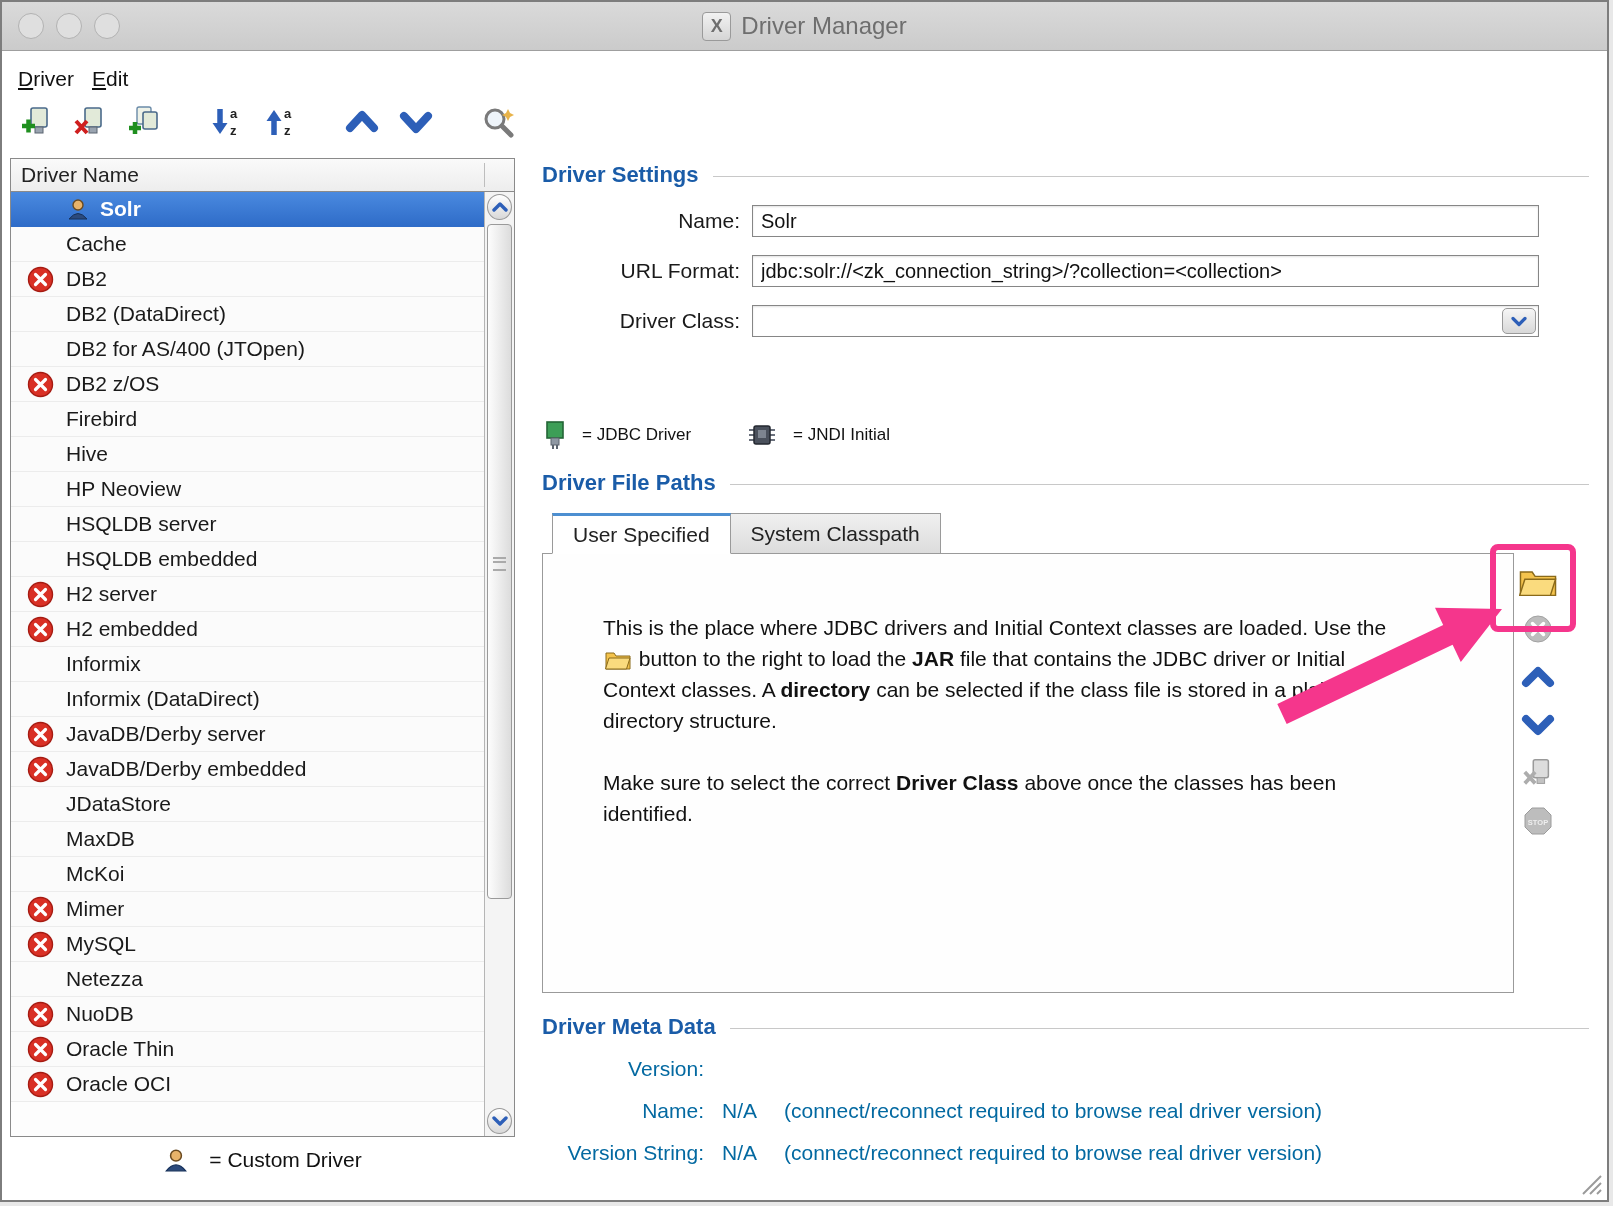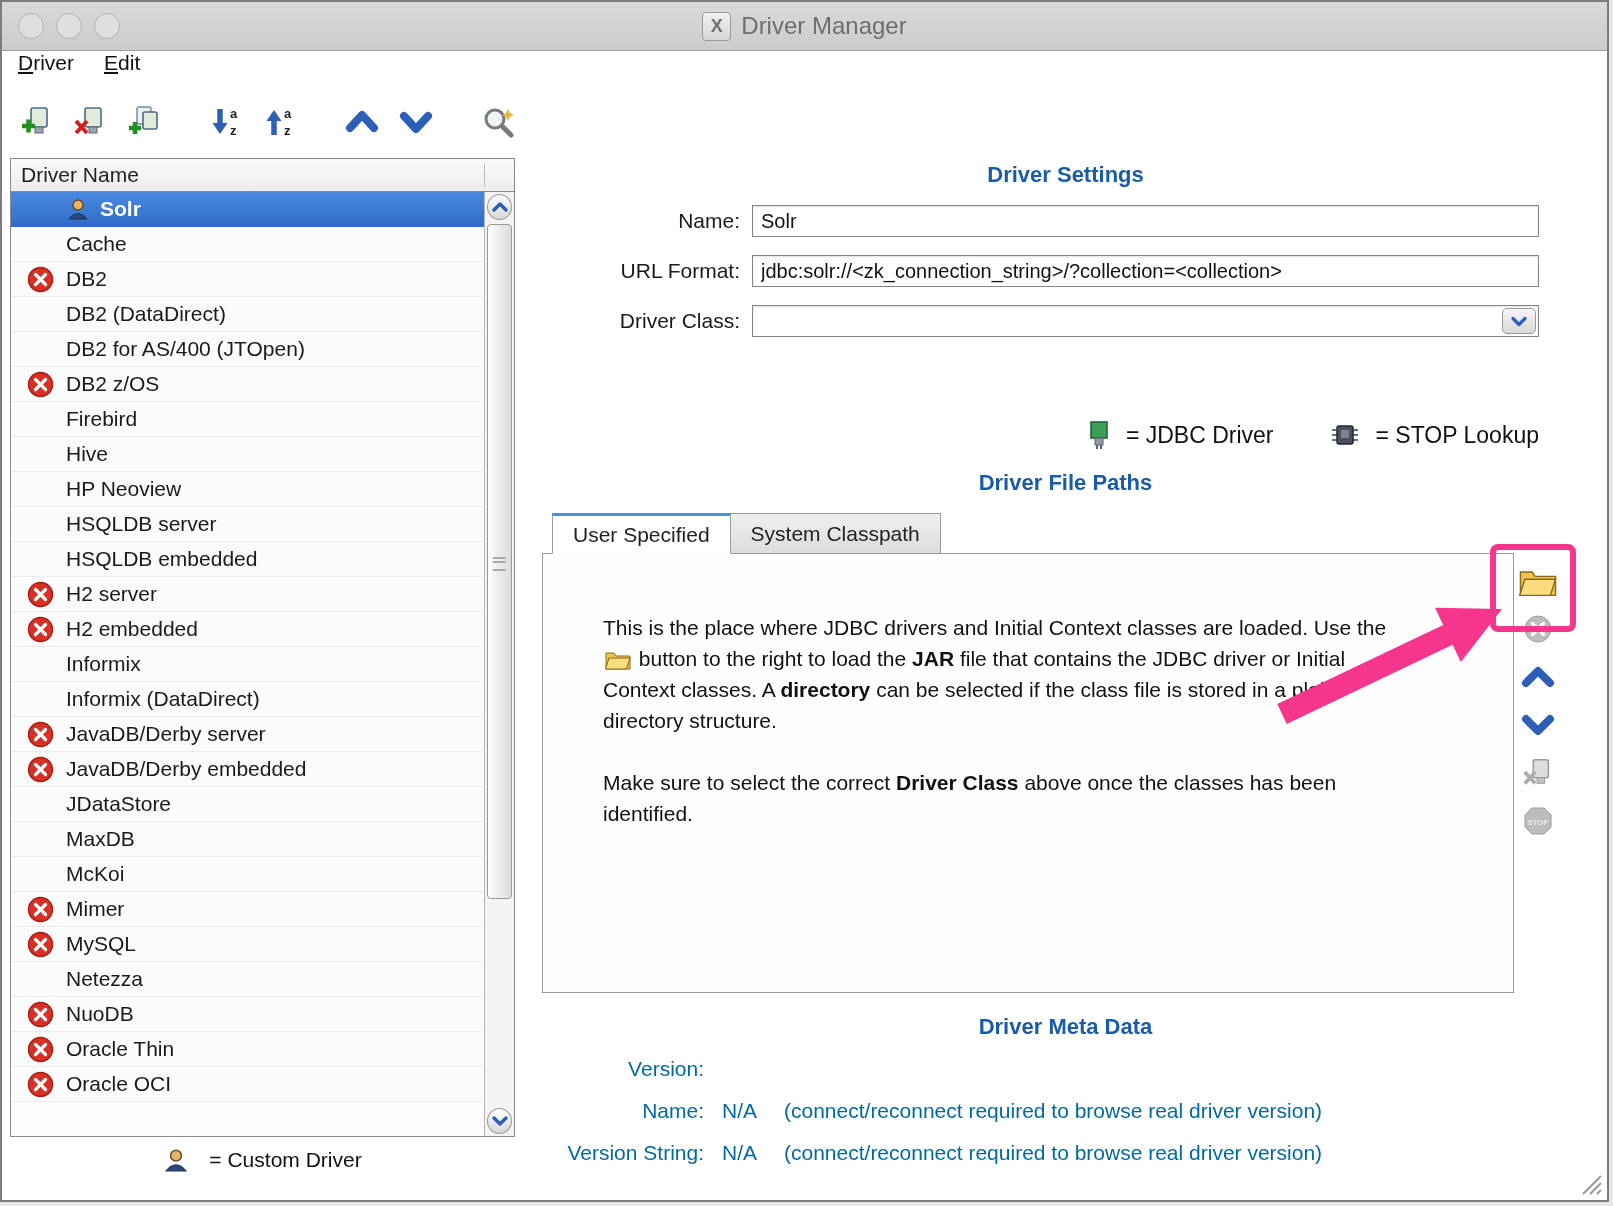--- a/index.html
+++ b/index.html
@@ -13,21 +13,21 @@
     background:#dfdfdf;border:1px solid #b2b2b2;box-sizing:border-box;}
   .t1{left:16px}.t2{left:54px}.t3{left:92px}
   .title-group{position:absolute;left:0;right:0;top:0;height:48px;display:flex;
     align-items:center;justify-content:center;gap:10px;}
   .app-icon{width:27px;height:27px;border:1px solid #9a9a9a;border-radius:4px;
     background:linear-gradient(#f2f2f2,#d5d5d5);color:#6f6f6f;font-weight:bold;
     font-size:18px;display:flex;align-items:center;justify-content:center;}
   .title-text{font-size:24px;color:#6e6e6e;}
   
   .menubar{position:absolute;left:0;top:49px;right:0;height:40px;background:#fff;
-    display:flex;align-items:flex-start;gap:30px;padding-left:16px;}
+    display:flex;align-items:flex-end;gap:18px;padding-left:16px;}
   .menu-item{font-size:21px;color:#111;cursor:default;}
   .menu-item u{text-decoration:underline;}
   
   .toolbar{position:absolute;left:0;top:89px;right:0;height:62px;background:#fff;
     display:flex;align-items:center;gap:14px;padding-left:14px;}
   .tb-btn{width:40px;height:40px;display:flex;align-items:center;justify-content:center;}
   .tb-gap{width:14px;}
   
   .list-panel{position:absolute;left:8px;top:156px;width:505px;height:979px;
     border:1px solid #8a8a8a;background:#fdfdfd;box-sizing:border-box;}
@@ -50,36 +50,36 @@
   .sb-up{top:2px}.sb-down{bottom:2px}
   .sb-thumb{position:absolute;left:2px;top:32px;width:25px;height:675px;border-radius:4px;
     background:linear-gradient(90deg,#fdfdfd,#dcdcdc);border:1px solid #9a9a9a;box-sizing:border-box;}
   .sb-grip{position:absolute;left:5px;top:50%;width:13px;height:10px;margin-top:-5px;
     border-top:2px solid #aaa;border-bottom:2px solid #aaa;}
   .sb-grip::after{content:"";display:block;margin-top:2px;border-top:2px solid #aaa;}
   
   .custom-legend{position:absolute;left:8px;top:1137px;width:505px;height:42px;
     display:flex;align-items:center;justify-content:center;gap:20px;font-size:21px;color:#111;}
   
-  .section-header{position:absolute;left:540px;right:18px;display:flex;align-items:center;gap:14px;flex-direction:column;}
+  .section-header{position:absolute;left:540px;right:18px;display:flex;align-items:center;gap:14px;}
   .section-title{font-size:22px;font-weight:bold;color:#1a5ca8;white-space:nowrap;}
   .section-rule{flex:1;height:1px;background:#c8c8c8;margin-top:3px;}
   .form-row{position:absolute;left:540px;right:68px;height:34px;display:flex;align-items:center;}
   .form-label{width:198px;text-align:right;font-size:21px;color:#1a1a1a;flex:0 0 auto;}
   .form-field{margin-left:12px;flex:1;height:32px;border:1px solid #868686;background:#fff;
     font-size:20px;font-family:"Liberation Sans","DejaVu Sans",sans-serif;color:#111;
     padding:0 8px;box-sizing:border-box;box-shadow:inset 0 1px 2px rgba(0,0,0,.12);}
   .combo-wrap{margin-left:12px;flex:1;height:32px;border:1px solid #868686;background:#fff;
     box-shadow:inset 0 1px 2px rgba(0,0,0,.12);position:relative;box-sizing:border-box;}
   .combo-input{position:absolute;left:0;top:0;right:38px;bottom:0;border:none;outline:none;
     font-size:20px;padding:0 8px;background:transparent;}
   .combo-btn{position:absolute;right:2px;top:2px;width:34px;height:26px;border:1px solid #9a9a9a;
     border-radius:5px;background:linear-gradient(#f6f6f6,#d8d8d8);display:flex;align-items:center;justify-content:center;box-sizing:border-box;}
   .legend-row{position:absolute;left:540px;right:68px;top:413px;height:40px;display:flex;
-    align-items:center;justify-content:flex-end;gap:14px;font-size:23px;color:#111;}
+    align-items:center;justify-content:flex-start;gap:14px;font-size:17px;color:#111;}
   .legend-gap{width:26px;}
   
   .tabs{position:absolute;left:550px;top:510px;height:42px;display:flex;align-items:flex-end;}
   .tab{height:41px;display:flex;align-items:center;padding:0 20px;font-size:21px;color:#222;
     border:1px solid #9a9a9a;background:linear-gradient(#f0f0f0,#dcdcdc);box-sizing:border-box;}
   .tab.active{background:#fff;font-weight:normal;border-bottom:1px solid #fff;border-top:3px solid #4d8fd1;z-index:3;}
   .tab.inactive{border-left:none;}
   .paths-box{position:absolute;left:540px;top:551px;width:972px;height:440px;
     border:1px solid #9a9a9a;background:#fefefe;box-sizing:border-box;z-index:1;}
   .help-text{position:absolute;left:60px;top:58px;width:800px;font-size:21px;line-height:31px;color:#111;}
@@ -405,21 +405,21 @@
         <line x1="4" y1="8" x2="9" y2="8"></line>
           <line x1="4" y1="13" x2="9" y2="13"></line>
           <line x1="4" y1="18" x2="9" y2="18"></line>
         <line x1="25" y1="8" x2="30" y2="8"></line>
           <line x1="25" y1="13" x2="30" y2="13"></line>
           <line x1="25" y1="18" x2="30" y2="18"></line>
       </g>
       <rect x="9" y="4" width="16" height="18" rx="2" fill="#4a505c" stroke="#23272f" stroke-width="1.5"></rect>
       <rect x="13" y="8" width="8" height="8" fill="#7d8490"></rect>
     </svg>
-    <span>= STOP Lookup</span>
+    <span>= JNDI Initial</span>
   </div>
 
   <div class="section-header" style="top:468px">
     <span class="section-title">Driver File Paths</span>
     <div class="section-rule"></div>
   </div>
 
   <div class="tabs">
     <div class="tab active">User Specified</div>
     <div class="tab inactive">System Classpath</div>

